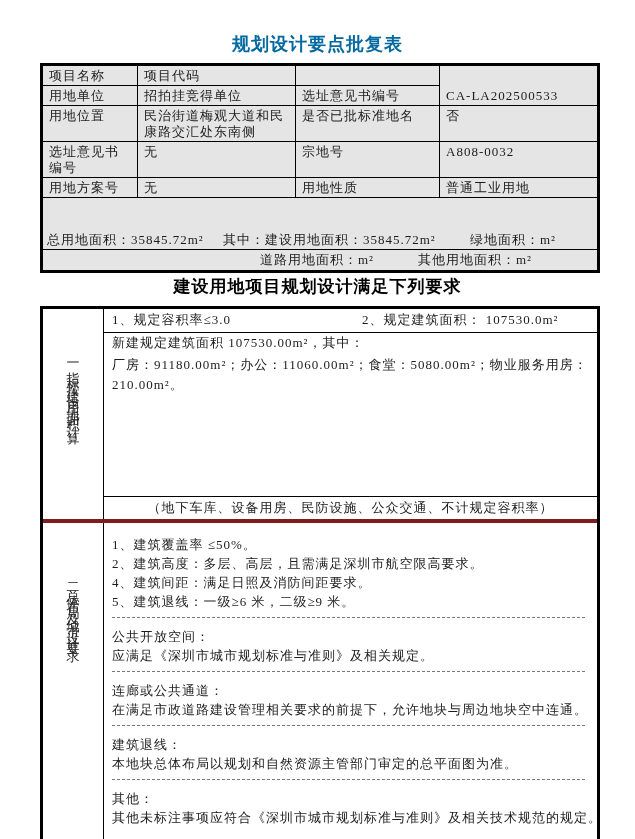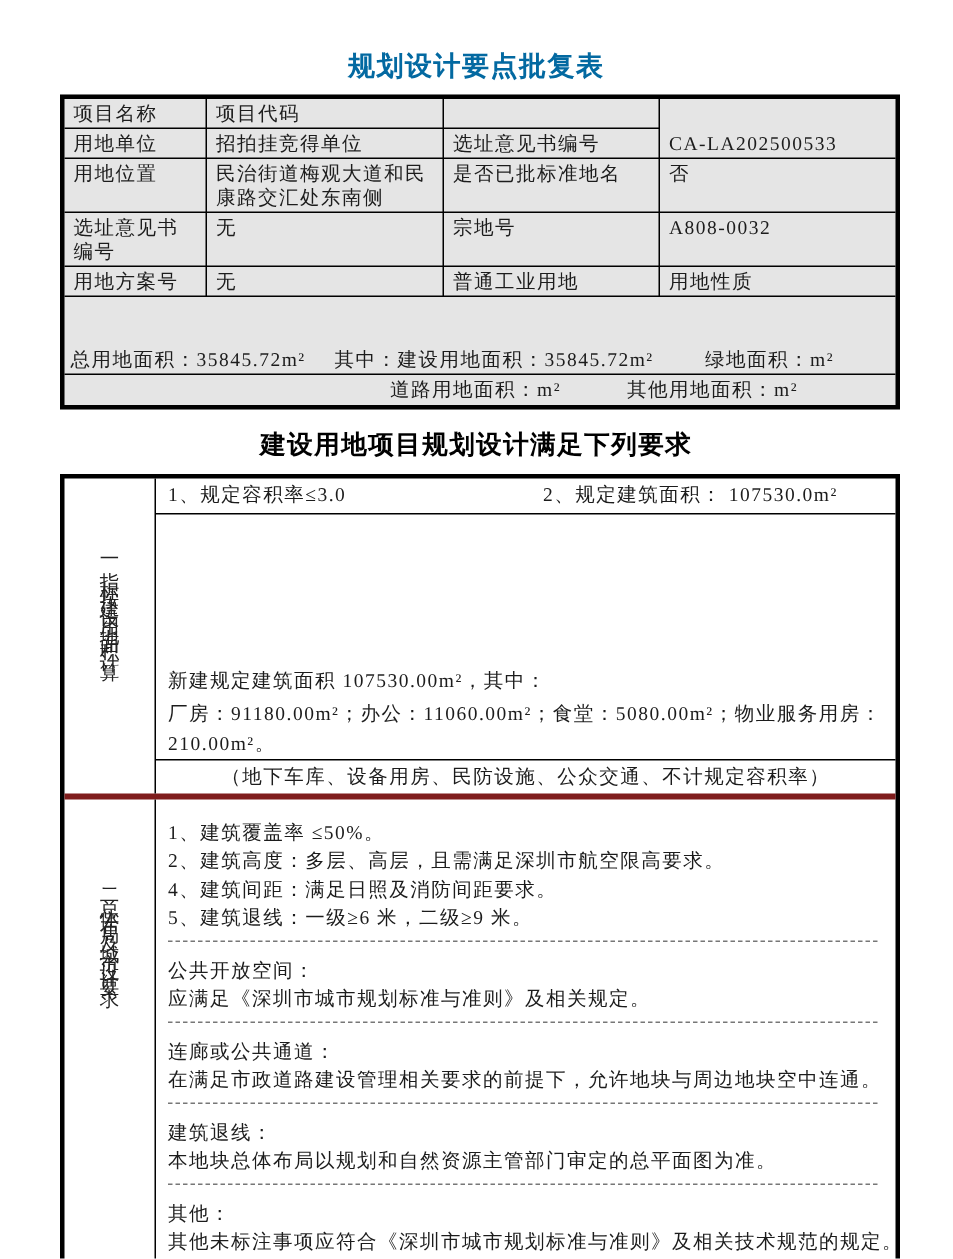--- a/index.html
+++ b/index.html
@@ -18,21 +18,21 @@
     margin: 33px 0 0;
     text-align: center;
     font-family: "Liberation Sans", "DejaVu Sans", sans-serif;
     font-weight: bold;
     font-size: 18px;
     line-height: 22px;
     letter-spacing: 1px;
     color: #0369a1;
   }
   .sec-title {
-    margin: 14px 0 0;
+    margin: 4px 0 0;
     text-align: center;
     font-family: "Liberation Sans", "DejaVu Sans", sans-serif;
     font-weight: bold;
     font-size: 17px;
     line-height: 20px;
     letter-spacing: 1px;
     color: #000;
   }
 
   
@@ -95,21 +95,21 @@
   .v2 { height: 236px; }
 
   .s1-content { flex: 1; display: flex; flex-direction: column; min-width: 0; }
   .rowA {
     position: relative; height: 23px; line-height: 22px;
     border-bottom: 1px solid #000; letter-spacing: 1px;
   }
   .rowA .iA1 { position: absolute; left: 8px; top: 0; white-space: nowrap; }
   .rowA .iA2 { position: absolute; left: 258px; top: 0; white-space: nowrap; }
   .rowB {
-    height: 164px; display: flex; flex-direction: column; justify-content: flex-end;
+    height: 164px; display: flex; flex-direction: column; justify-content: flex-start;
     padding-left: 8px; gap: 2px; line-height: 20px; letter-spacing: 1px;
   }
   .rowC {
     height: 22px; border-top: 1px solid #000;
     text-align: center; line-height: 21px; letter-spacing: 1px;
   }
 
   .s2-content { flex: 1; padding: 12px 10px 0 8px; min-width: 0; }
   .s2-line { line-height: 19px; letter-spacing: 1px; white-space: nowrap; }
   .dash-sep { border-top: 1px dashed #777; margin: 6px 2px 9px 0; height: 0; }
@@ -142,22 +142,22 @@
     </div>
     <div class="t1-row">
       <div class="c">选址意见书编号</div>
       <div class="c">无</div>
       <div class="c">宗地号</div>
       <div class="c">A808-0032</div>
     </div>
     <div class="t1-row">
       <div class="c">用地方案号</div>
       <div class="c">无</div>
+      <div class="c">用地性质</div>
       <div class="c">普通工业用地</div>
-      <div class="c">用地性质</div>
     </div>
     <div class="arow1">
       <span class="a-total">总用地面积：35845.72m²</span>
       <span class="a-among">其中：建设用地面积：35845.72m²</span>
       <span class="a-green">绿地面积：m²</span>
     </div>
     <div class="arow2">
       <span class="a-road">道路用地面积：m²</span>
       <span class="a-other">其他用地面积：m²</span>
     </div>

